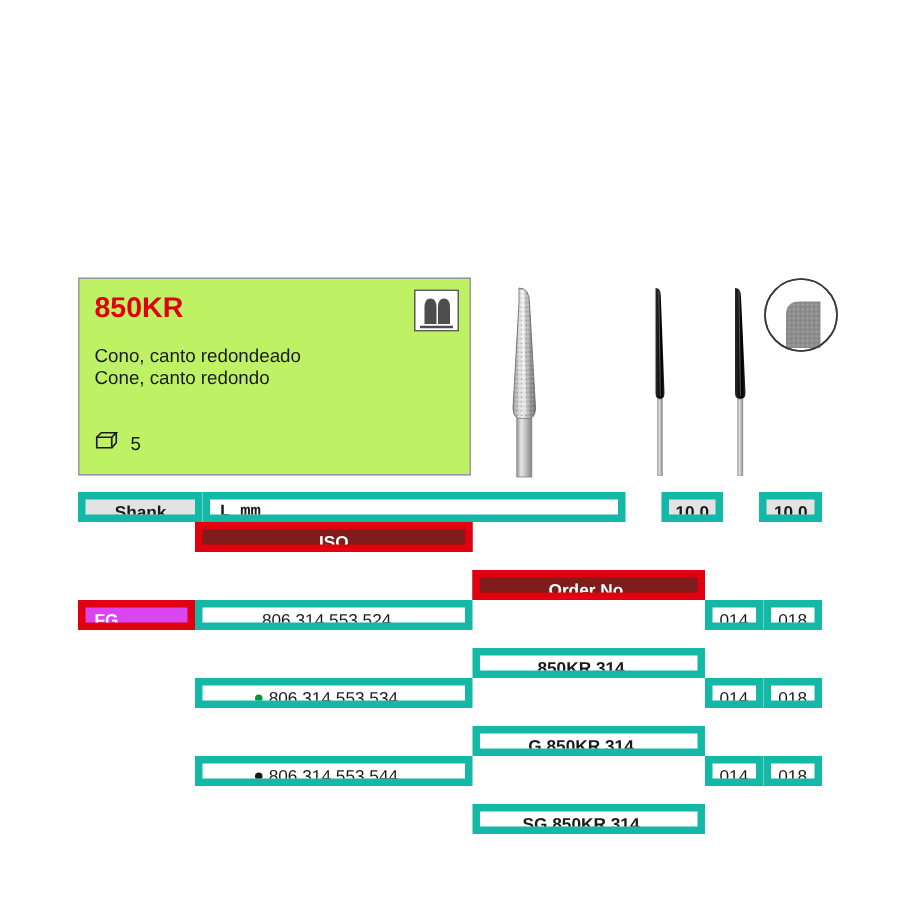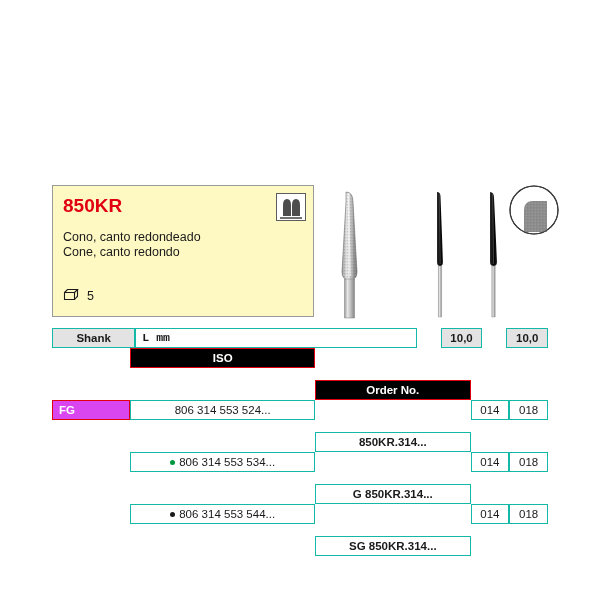--- a/index.html
+++ b/index.html
@@ -21,21 +21,21 @@
   }
 
   
   .info-panel {
     position: absolute;
     left: 52px;
     top: 185px;
     width: 262px;
     height: 132px;
     border: 1px solid #9a9a9a;
-    background: #fef9c3;
+    background: #bef264;
     box-sizing: border-box;
   }
   .product-code {
     position: absolute;
     left: 10px;
     top: 9px;
     font-size: 19px;
     font-weight: bold;
     color: #e1000f;
     letter-spacing: 0px;
@@ -91,21 +91,21 @@
     position: absolute;
     left: 52px;
     top: 328px;
     width: 496px;
     font-size: 11.5px;
     color: #1a1a1a;
   }
   .row { display: flex; }
   .cell {
     box-sizing: border-box;
-    border: 1px solid #14b8a6;
+    border: 5px solid #14b8a6;
     background: #ffffff;
     height: 20px;
     line-height: 18px;
     padding: 0 6px;
     white-space: nowrap;
     overflow: hidden;
   }
   .c-shank  { width: 84px; }
   .c-main   { width: 284px; font-family: Liberation Mono, monospace; }
   .c-size   { width: 42px; text-align: center; padding: 0; }
@@ -121,21 +121,21 @@
     font-weight: bold;
     text-align: left;
   }
   .head-len {
     background: #e3e3e3;
     font-weight: bold;
     text-align: center;
     margin-left: 24px;
   }
   .red-head {
-    background: #000000;
+    background: #7f1d1d;
     color: #ffffff;
     font-weight: bold;
     text-align: center;
     border-color: #e1000f;
   }
   .red-cell {
     background: #d946ef;
     color: #ffffff;
     font-weight: bold;
     border-color: #e1000f;

